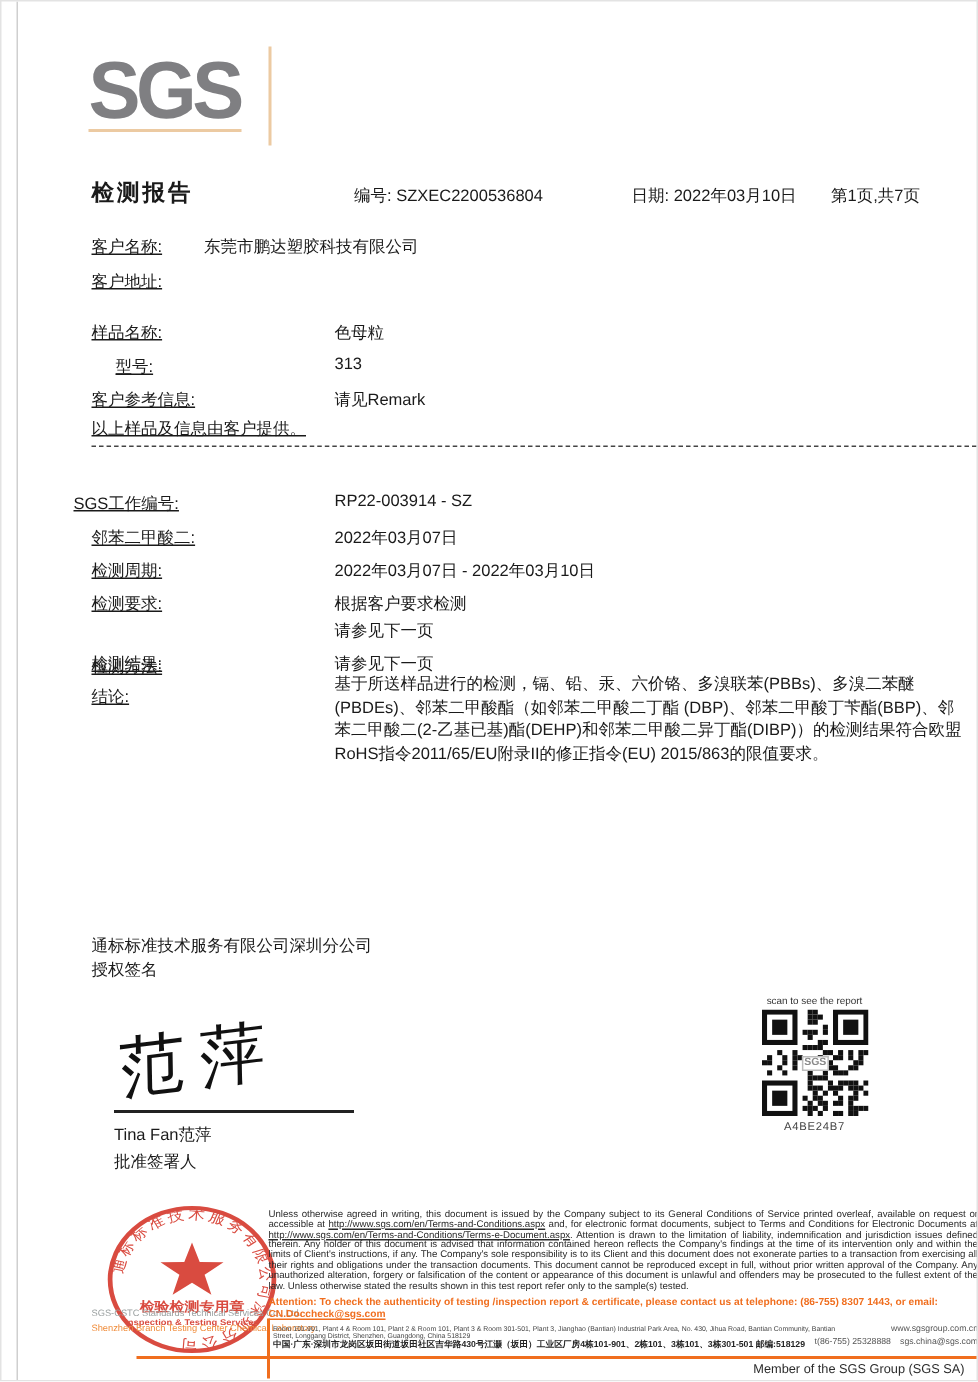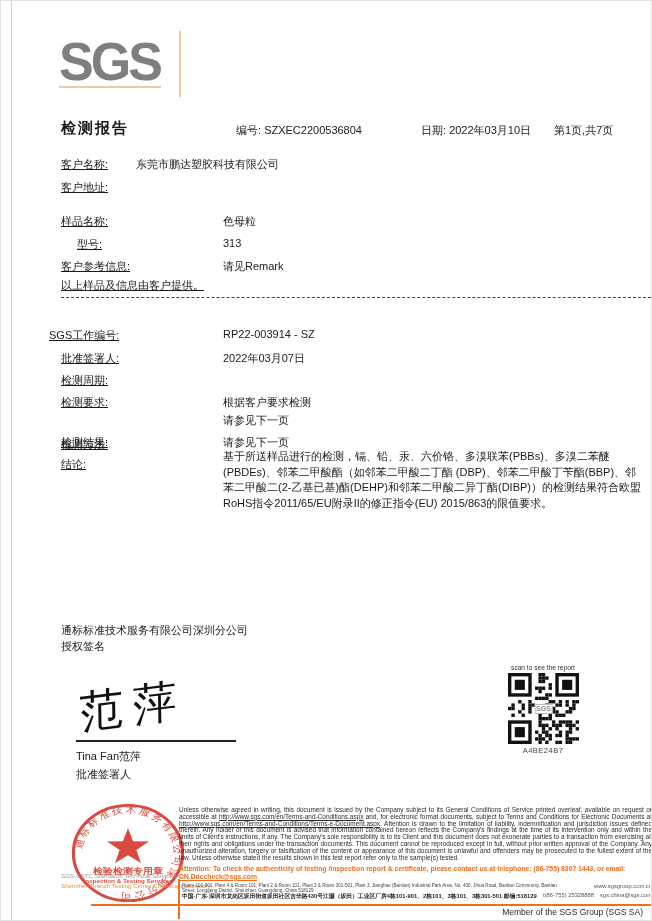--- a/index.html
+++ b/index.html
@@ -81,23 +81,24 @@
   <div class="abs lbl" style="left:60px;top:236px;margin-left:16px;">型号:</div>
   <div class="abs val" style="left:222px;top:236px;">313</div>
   <div class="abs lbl" style="left:60px;top:258px;">客户参考信息:</div>
   <div class="abs val" style="left:222px;top:258px;">请见Remark</div>
   <div class="abs lbl" style="left:60px;top:277px;">以上样品及信息由客户提供。</div>
 
   <div class="abs dashed-sep" style="left:60px;top:296px;"></div>
 
   <div class="abs lbl" style="left:48px;top:327px;">SGS工作编号:</div>
   <div class="abs val" style="left:222px;top:327px;">RP22-003914 - SZ</div>
-  <div class="abs lbl" style="left:60px;top:350px;">批准签署人:</div>
+  <div class="abs lbl" style="left:60px;top:350px;">邻苯二甲酸二:</div>
   <div class="abs val" style="left:222px;top:350px;">2022年03月07日</div>
   <div class="abs lbl" style="left:60px;top:372px;">检测周期:</div>
+  <div class="abs val" style="left:222px;top:372px;">2022年03月07日 - 2022年03月10日</div>
   <div class="abs lbl" style="left:60px;top:394px;">检测要求:</div>
   <div class="abs val" style="left:222px;top:394px;font-family:Liberation Serif, serif;">根据客户要求检测</div>
   <div class="abs lbl" style="left:60px;top:436px;">检测方法:</div>
   <div class="abs val" style="left:222px;top:412px;">请参见下一页</div>
   <div class="abs lbl" style="left:60px;top:434px;">检测结果:</div>
   <div class="abs val" style="left:222px;top:434px;">请参见下一页</div>
 
   <div class="abs lbl" style="left:60px;top:456px;">结论:</div>
   <div class="abs conclusion" style="left:222px;top:448px;">基于所送样品进行的检测，镉、铅、汞、六价铬、多溴联苯(PBBs)、多溴二苯醚(PBDEs)、邻苯二甲酸酯（如邻苯二甲酸二丁酯 (DBP)、邻苯二甲酸丁苄酯(BBP)、邻苯二甲酸二(2-乙基已基)酯(DEHP)和邻苯二甲酸二异丁酯(DIBP)）的检测结果符合欧盟RoHS指令2011/65/EU附录II的修正指令(EU) 2015/863的限值要求。</div>
 

